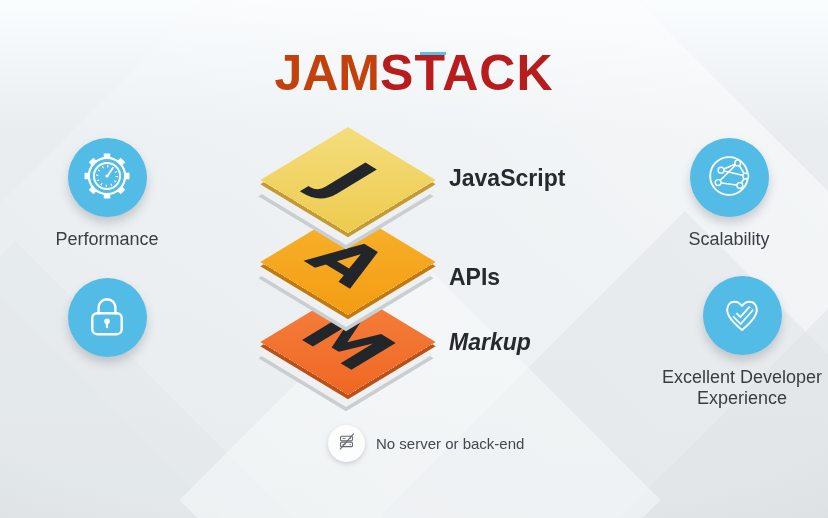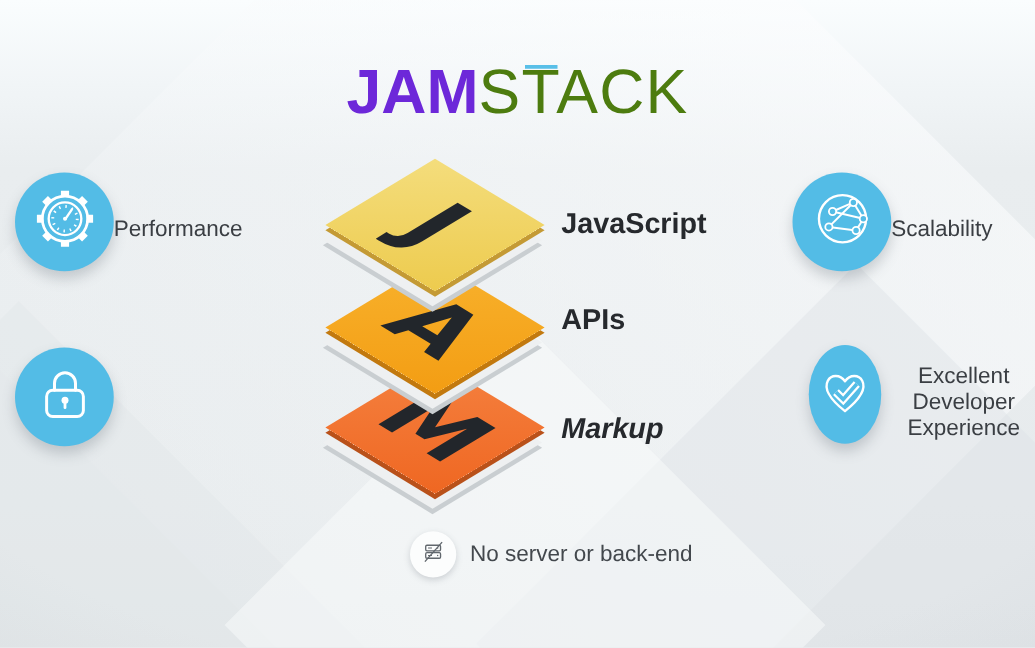--- a/index.html
+++ b/index.html
@@ -17,27 +17,27 @@
     background:linear-gradient(180deg, rgba(252,253,254,0.55), rgba(240,244,246,0.2)); }
   .bg-shape2 { left:470px; top:300px; width:430px; height:430px; background:rgba(222,227,230,0.45); }
   .bg-shape3 { left:-200px; top:330px; width:430px; height:430px; background:rgba(225,230,233,0.4); }
   .bg-shape4 { left:250px; top:330px; width:340px; height:340px; background:rgba(249,251,252,0.5); }
   .vignette { position:absolute; inset:0; z-index:0; pointer-events:none;
     background:radial-gradient(120% 115% at 50% 42%, rgba(255,255,255,0) 55%, rgba(146,156,164,0.22) 100%); }
 
   
   .title { position:absolute; top:44px; left:0; width:828px; text-align:center; z-index:2;
     font-size:50px; letter-spacing:0; white-space:nowrap; }
-  .title .jam   { font-weight:800; color:#6d28d9; }
-  .title .stack { font-weight:400; color:#4d7c0f; letter-spacing:1px; }
+  .title .jam   { font-weight:800; color:#c2410c; }
+  .title .stack { font-weight:700; color:#b91c1c; letter-spacing:1px; }
   .accent-dash { position:absolute; left:420px; top:52px; width:26px; height:3px;
     background:#58bfe8; z-index:3; }
 
   
-  .feature { position:absolute; width:190px; display:flex; 
+  .feature { position:absolute; width:190px; display:flex; flex-direction:column;
     align-items:center; z-index:2; }
   .feat-circle { width:79px; height:79px; border-radius:50%; background:#53bce6;
     display:flex; align-items:center; justify-content:center;
     box-shadow:0 6px 10px rgba(88,100,110,0.28); }
   .feat-label { margin-top:12px; font-size:18px; line-height:21px; color:#3a3e43;
     text-align:center; max-width:188px; }
   .f-performance { left:12px;  top:138px; }
   .f-security    { left:12px;  top:278px; }
   .f-scalability { left:634px; top:138px; }
   .f-devexp      { left:647px; top:276px; }
@@ -54,29 +54,29 @@
   .face-a { background:linear-gradient(135deg,#f8b22d 0%,#f39d13 100%); box-shadow:5px 5px 0 #c2790f; }
   .face-m { background:linear-gradient(135deg,#f58140 0%,#ef6722 100%); box-shadow:5px 5px 0 #b9511a; }
   .layer-m .plate { z-index:1; } .layer-m .face { z-index:2; }
   .layer-a .plate { z-index:3; } .layer-a .face { z-index:4; }
   .layer-j .plate { z-index:5; } .layer-j .face { z-index:6; }
   .tile-letter { font-family:"DejaVu Sans", sans-serif; font-weight:700;
     font-size:86px; line-height:1; color:#22262b; }
 
   .stack-label { position:absolute; left:449px; height:30px; line-height:30px;
     font-weight:700; font-size:23px; color:#26292d; z-index:7; white-space:nowrap; }
-  .sl-j { top:163px; } .sl-a { top:240px; } .sl-m { top:327px;font-style:italic; }
+  .sl-j { top:163px; } .sl-a { top:262px; } .sl-m { top:327px;font-style:italic; }
 
   
   .footnote { position:absolute; left:328px; top:425px; display:flex; align-items:center;
     gap:11px; z-index:2; }
   .foot-circle { width:37px; height:37px; border-radius:50%; background:#fcfdfd;
     display:flex; align-items:center; justify-content:center;
     box-shadow:0 2px 5px rgba(90,100,110,0.25); }
-  .foot-text { font-size:18px; color:#43484d; white-space:nowrap; }
+  .foot-text { font-size:15px; color:#43484d; white-space:nowrap; }
 </style>
 </head>
 <body>
 
 <div class="bg-base"></div>
 <div class="bg-shape bg-shape1"></div>
 <div class="bg-shape bg-shape2"></div>
 <div class="bg-shape bg-shape3"></div>
 <div class="bg-shape bg-shape4"></div>
 <div class="vignette"></div>

